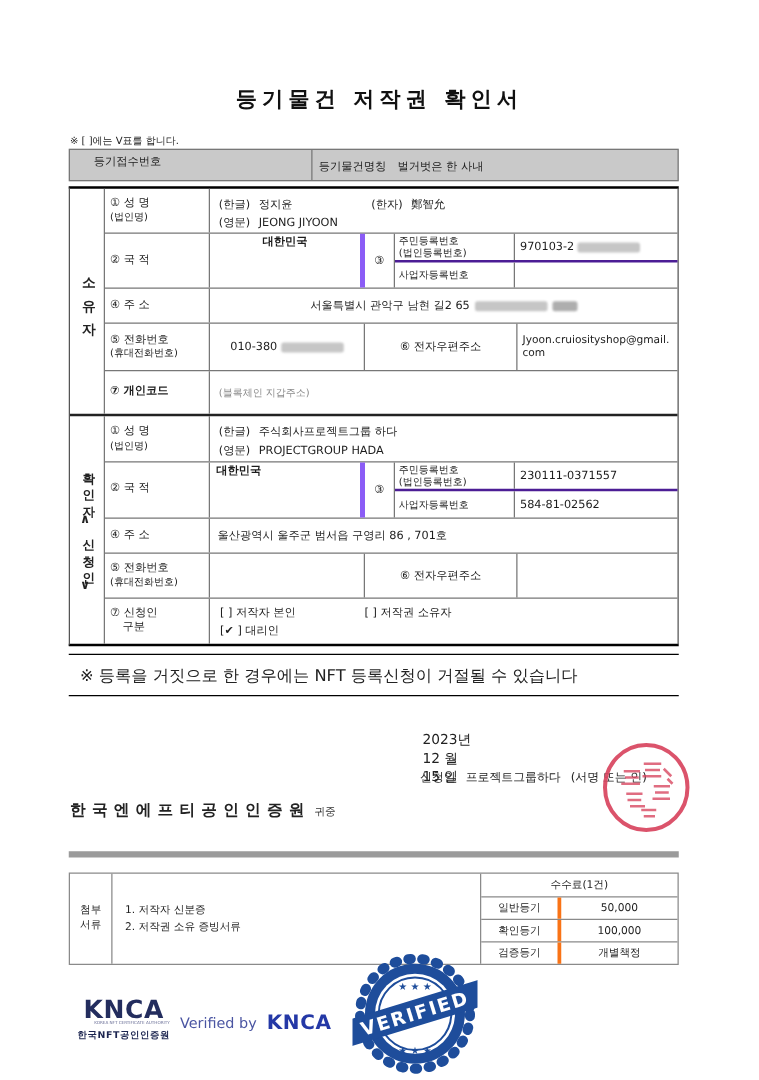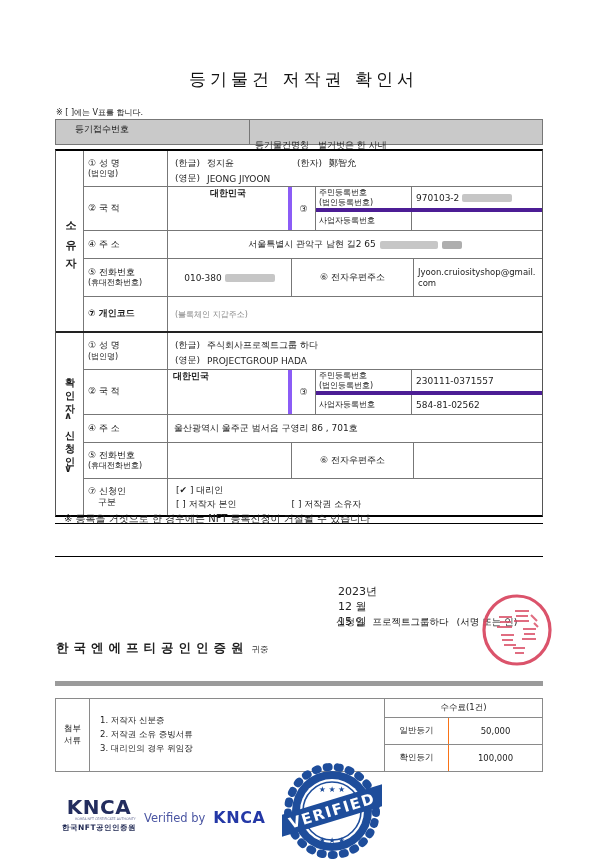--- a/index.html
+++ b/index.html
@@ -1,27 +1,27 @@
 <!DOCTYPE html>
 <html><head>
 <meta charset="utf-8">
 <style>
   html,body{margin:0;padding:0;background:#ffffff;}
   body{width:607px;height:864px;position:relative;font-family:"DejaVu Sans","Liberation Sans",sans-serif;color:#1c1c1c;-webkit-font-smoothing:antialiased;}
   .abs{position:absolute;}
 
   
-  .doc-title{top:68px;left:0;width:607px;text-align:center;font-size:17px;font-weight:normal;letter-spacing:4px;color:#111;}
+  .doc-title{top:68px;left:0;width:607px;text-align:center;font-size:17px;font-weight:bold;letter-spacing:4px;color:#111;}
 
   .check-note{top:107px;left:56px;font-size:8px;color:#222;}
 
   
   .header-row{top:119px;left:55px;width:488px;height:26px;background:#c9c9c9;border:1px solid #777;display:flex;font-size:9px;box-sizing:border-box;}
   .header-cell1{width:194px;border-right:1px solid #777;padding:3px 19px;box-sizing:border-box;}
-  .header-cell2{flex:1;padding:19px 5px;display:flex;gap:9px;box-sizing:border-box;}
+  .header-cell2{flex:1;padding:7px 5px;display:flex;gap:9px;box-sizing:border-box;}
 
   
   .main-table{top:149px;left:55px;width:488px;border-top:2.5px solid #000;border-bottom:2.5px solid #000;border-left:1px solid #555;border-right:1px solid #555;box-sizing:border-box;font-size:9px;}
   .section{display:flex;}
   .section.first{border-bottom:2px solid #222;}
   .vcol{width:27px;border-right:1px solid #777;display:flex;align-items:center;justify-content:center;}
   .vtext{writing-mode:vertical-lr;text-orientation:upright;letter-spacing:7px;font-size:11px;font-weight:bold;color:#222;}
   .vtext2{writing-mode:vertical-lr;text-orientation:upright;letter-spacing:3px;font-size:10px;font-weight:bold;color:#222;display:flex;}
   .rows{flex:1;display:flex;flex-direction:column;}
   .row{display:flex;border-bottom:1px solid #777;box-sizing:border-box;}
@@ -30,62 +30,62 @@
   .cell-label .sub{font-size:8px;}
   .cell-content{flex:1;padding:20px 7px;display:flex;flex-direction:column;justify-content:center;gap:2px;box-sizing:border-box;}
   .line{display:flex;align-items:center;gap:7px;white-space:nowrap;}
   .hanja-off{margin-left:56px;}
   .nat-cell{width:124px;border-right:4px solid #8b5cf6;display:flex;box-sizing:border-box;font-weight:bold;}
   .nat-center{justify-content:center;}
   .nat-left{padding-left:5px;}
   .no3-cell{width:24px;border-right:1px solid #777;display:flex;align-items:center;justify-content:center;box-sizing:border-box;}
   .reg-stack{flex:1;display:flex;flex-direction:column;}
   .reg-row{flex:1;display:flex;box-sizing:border-box;}
-  .reg-row.top{border-bottom:4px solid #4c1d95;}
+  .reg-row.top{border-bottom:2px solid #4c1d95;}
   .reg-label{width:96px;border-right:1px solid #777;display:flex;flex-direction:column;justify-content:center;padding:1px 3px;font-size:8px;line-height:1.2;box-sizing:border-box;}
   .reg-value{flex:1;display:flex;align-items:center;padding:2px 4px;gap:3px;box-sizing:border-box;}
   .addr-center{flex:1;display:flex;align-items:center;justify-content:center;gap:4px;padding:2px 4px;box-sizing:border-box;}
   .addr-left{flex:1;display:flex;align-items:center;gap:4px;padding:2px 6px;box-sizing:border-box;}
   .phone-cell{width:124px;border-right:1px solid #777;display:flex;align-items:center;justify-content:center;gap:3px;box-sizing:border-box;}
   .email-label{width:122px;border-right:1px solid #777;display:flex;align-items:center;justify-content:center;box-sizing:border-box;}
   .email-value{flex:1;display:flex;align-items:center;padding:2px 4px;font-size:8.5px;word-break:break-all;white-space:normal;box-sizing:border-box;line-height:1.25;}
   .code-value{flex:1;display:flex;align-items:center;padding:2px 7px;font-size:8px;color:#8a8a8a;}
   .opts{flex:1;display:flex;flex-direction:column;justify-content:center;gap:1px;padding:2px 8px;box-sizing:border-box;}
   .opt-line{display:flex;white-space:nowrap;}
   .opt-owner-off{margin-left:55px;}
 
   .mask{display:inline-block;height:8px;background:#c6c6c6;border-radius:2px;filter:blur(0.7px);}
   .mask.m-long{width:58px;}
   .mask.m-med{width:50px;}
   .mask.m-short{width:20px;background:#aeaeae;}
 
   .rule{left:55px;width:488px;border-top:1.5px solid #000;}
   .rule1{top:523px;}
   .rule2{top:556px;}
-  .reg-note{top:512px;left:64px;font-size:10px;color:#222;}
+  .reg-note{top:532px;left:64px;font-size:13px;color:#222;}
 
   .date-line{top:584px;left:338px;width:172px;display:flex;justify-content:space-between;font-size:11px;color:#222;flex-direction:column;}
   .sign-line{top:616px;left:336px;display:flex;gap:8px;font-size:9.5px;align-items:center;color:#222;}
   .recipient{top:640px;left:56px;display:flex;align-items:baseline;}
   .recipient .r-name{font-size:12.5px;font-weight:bold;letter-spacing:5px;color:#222;}
   .recipient .r-suffix{font-size:8.5px;margin-left:3px;color:#333;}
 
   .seal{top:591px;left:479px;width:76px;height:78px;}
 
   .divider-bar{top:681px;left:55px;width:488px;height:5px;background:#9b9b9b;}
 
   
   .att-table{top:698px;left:55px;width:488px;height:74px;border:1px solid #8a8a8a;display:flex;box-sizing:border-box;font-size:8.5px;}
   .att-label{width:34px;border-right:1px solid #8a8a8a;display:flex;flex-direction:column;align-items:center;justify-content:center;line-height:1.4;box-sizing:border-box;}
   .att-items{flex:1;display:flex;flex-direction:column;justify-content:center;gap:2px;padding:4px 10px;box-sizing:border-box;}
   .fee-table{width:158px;border-left:1px solid #8a8a8a;display:flex;flex-direction:column;box-sizing:border-box;}
   .fee-header{height:19px;border-bottom:1px solid #8a8a8a;display:flex;align-items:center;justify-content:center;box-sizing:border-box;}
   .fee-row{flex:1;display:flex;border-bottom:1px solid #8a8a8a;box-sizing:border-box;}
   .fee-row:last-child{border-bottom:none;}
-  .fee-name{width:64px;border-right:1px solid #f97316;display:flex;align-items:center;justify-content:center;box-sizing:border-box;}
+  .fee-name{width:64px;border-right:3px solid #f97316;display:flex;align-items:center;justify-content:center;box-sizing:border-box;}
   .fee-val{flex:1;display:flex;align-items:center;justify-content:center;box-sizing:border-box;}
 
   
   .knca-logo{top:797px;left:56px;width:86px;text-align:center;}
   .knca-word{font-size:20px;font-weight:800;color:#232d5e;letter-spacing:0.5px;line-height:1;}
   .knca-cap-en{font-size:6px;color:#6a6f97;white-space:nowrap;transform:scale(0.55);transform-origin:center top;height:5px;line-height:1;}
   .knca-cap-ko{font-size:7.5px;font-weight:600;color:#1c2550;margin-top:1px;letter-spacing:0.5px;}
   .verified-by{top:808px;left:144px;display:flex;align-items:center;gap:8px;}
   .vb-text{font-size:11.5px;color:#4a55a2;}
   .vb-brand{font-size:16px;font-weight:800;color:#2438a6;letter-spacing:0.5px;}
@@ -286,25 +286,25 @@
           </div>
       </div>
 
       <div class="row" style="height:36px;">
         <div class="cell-label">
           <span>⑦ 신청인</span>
           <span style="padding-left:10px;">구분</span>
         </div>
         <div class="opts">
           <div class="opt-line">
-            <span>[✔ ] 대리인</span>
-          </div>
-          <div class="opt-line">
             <span>[ ] 저작자 본인</span>
             <span class="opt-owner-off">[ ]  저작권 소유자</span>
+          </div>
+          <div class="opt-line">
+            <span>[✔ ] 대리인</span>
           </div>
         </div>
       </div>
     </div>
   </div>
 </div>
 
 <div class="abs rule rule1"></div>
 <div class="abs reg-note">※ 등록을 거짓으로 한 경우에는 NFT 등록신청이 거절될 수 있습니다</div>
 <div class="abs rule rule2"></div>
@@ -350,31 +350,34 @@
 <div class="abs divider-bar"></div>
 
 <div class="abs att-table">
   <div class="att-label">
     <span>첨부</span>
     <span>서류</span>
   </div>
   <div class="att-items">
     <span>1. 저작자 신분증</span>
     <span>2. 저작권 소유 증빙서류</span>
-    <span>3. 대리인의 경우 위임장</span>
   </div>
   <div class="fee-table">
     <div class="fee-header">수수료(1건)</div>
     <div class="fee-row">
       <div class="fee-name">일반등기</div>
       <div class="fee-val">50,000</div>
     </div>
     <div class="fee-row">
       <div class="fee-name">확인등기</div>
       <div class="fee-val">100,000</div>
+    </div>
+    <div class="fee-row">
+      <div class="fee-name">검증등기</div>
+      <div class="fee-val">개별책정</div>
     </div>
   </div>
 </div>
 
 <div class="abs knca-logo">
   <div class="knca-word">KNCA</div>
   <div class="knca-cap-en">KOREA NFT CERTIFICATE AUTHORITY</div>
   <div class="knca-cap-ko">한국NFT공인인증원</div>
 </div>
 

